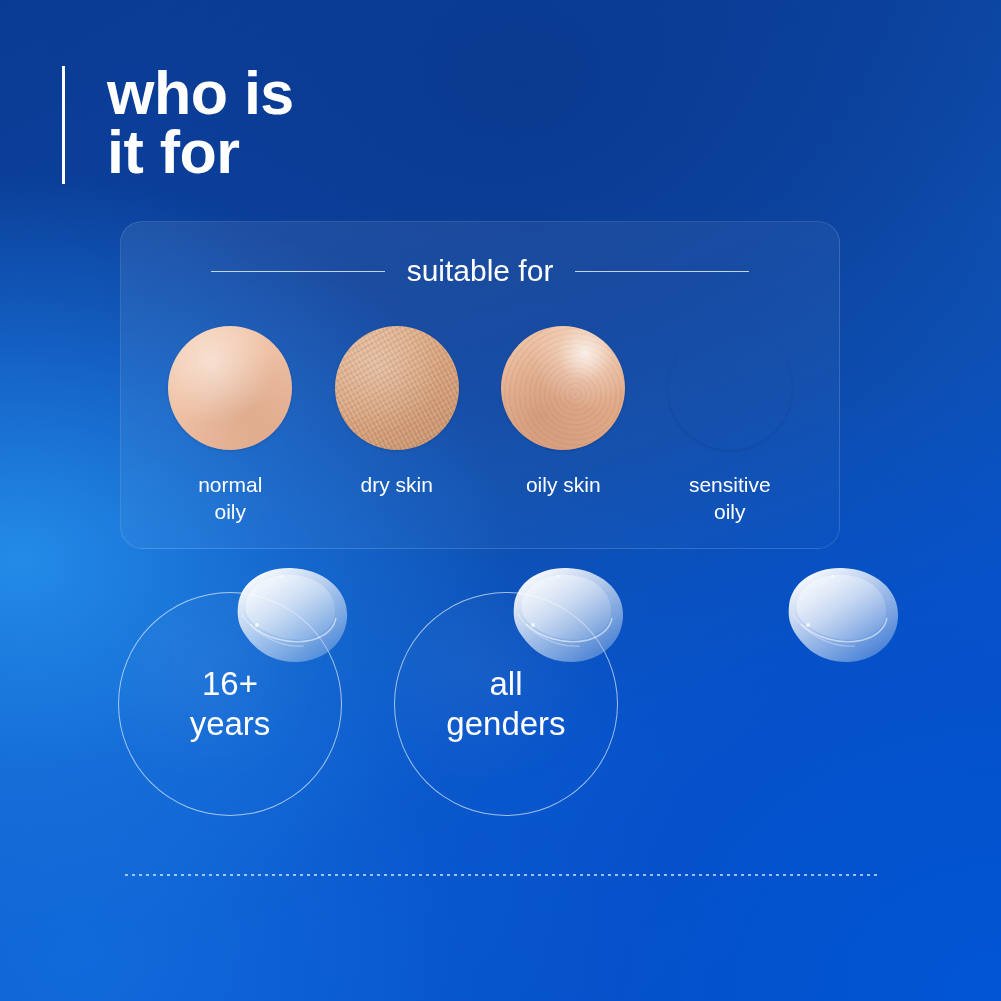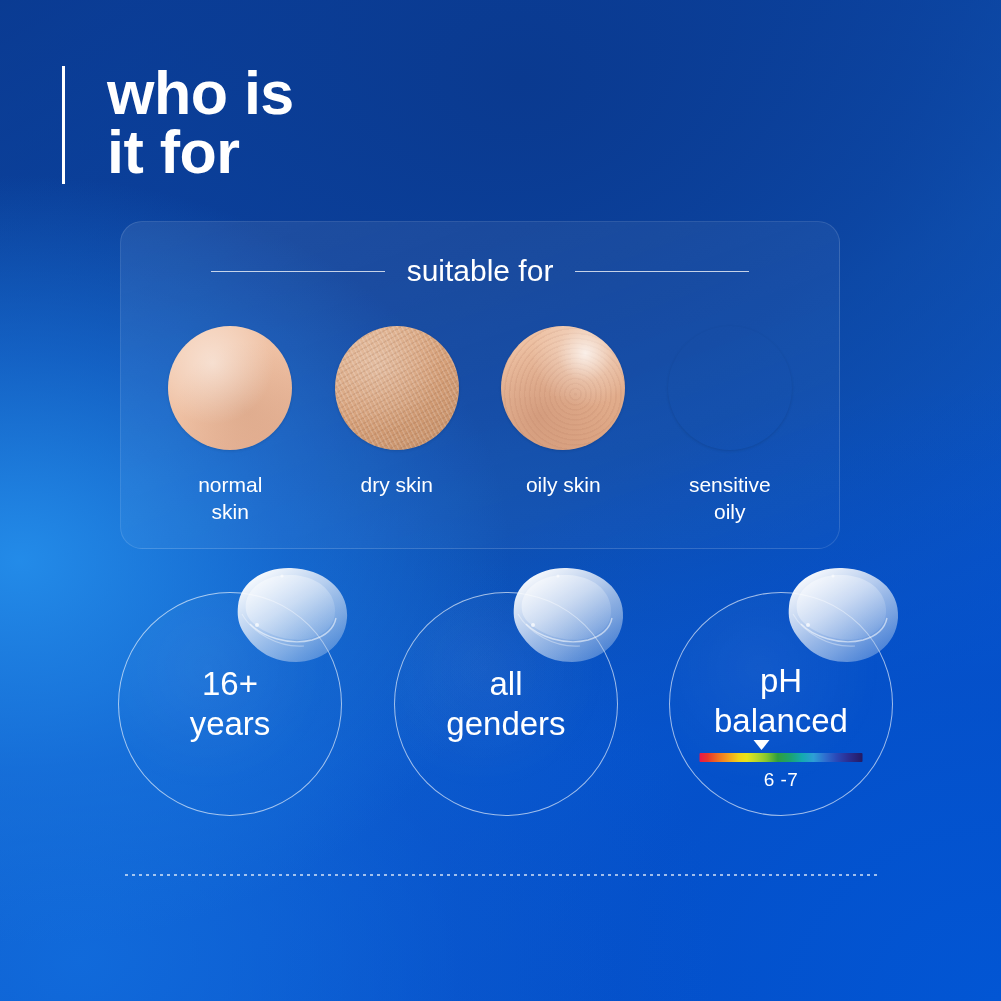--- a/index.html
+++ b/index.html
@@ -172,21 +172,21 @@
     <div class="card-heading">
       <div class="rule"></div>
       <div class="label">suitable for</div>
       <div class="rule"></div>
     </div>
 
     <div class="skin-row">
       <div class="skin-item">
         <div class="skin-dot normal"></div>
         <div class="skin-label">normal
-skin</div>
+oily</div>
       </div>
       <div class="skin-item">
         <div class="skin-dot dry"></div>
         <div class="skin-label">dry skin</div>
       </div>
       <div class="skin-item">
         <div class="skin-dot oily"></div>
         <div class="skin-label">oily skin</div>
       </div>
       <div class="skin-item">
@@ -235,29 +235,20 @@
         <path d="M22 44 C24 20 48 5 75 6 C108 7 133 28 131 56 C129 84 104 100 80 100 C55 100 40 88 30 74 C22 63 21 54 22 44 Z" fill="url(#gelA)"></path>
         <path d="M30 40 C34 22 54 12 76 13 C100 14 118 28 119 47 C120 62 110 72 96 76 C74 82 48 72 36 60 C30 54 29 47 30 40 Z" fill="url(#gelHi)" opacity="0.55"></path>
         <path d="M34 62 C46 74 72 84 96 78 C110 74 118 66 120 56" fill="none" stroke="#ffffff" stroke-opacity="0.55" stroke-width="1.4"></path>
         <path d="M26 52 C36 70 62 86 88 84" fill="none" stroke="#ffffff" stroke-opacity="0.35" stroke-width="1.2"></path>
         <circle cx="41" cy="63" r="2" fill="#ffffff" opacity="0.7"></circle>
         <circle cx="66" cy="14" r="1.6" fill="#ffffff" opacity="0.6"></circle>
       </svg>
     </div>
 
     <div class="circle-wrap c2">
-      <div class="circle ph">
-        <div class="circle-label">pH
-balanced</div>
-        <div class="ph-scale">
-          <div class="ph-marker" style="left: 38%;"></div>
-          <div class="ph-bar"></div>
-          <div class="ph-range">6 -7</div>
-        </div>
-      </div>
       <svg class="gel" viewBox="0 0 138 112">
         <path d="M22 44 C24 20 48 5 75 6 C108 7 133 28 131 56 C129 84 104 100 80 100 C55 100 40 88 30 74 C22 63 21 54 22 44 Z" fill="url(#gelA)"></path>
         <path d="M30 40 C34 22 54 12 76 13 C100 14 118 28 119 47 C120 62 110 72 96 76 C74 82 48 72 36 60 C30 54 29 47 30 40 Z" fill="url(#gelHi)" opacity="0.55"></path>
         <path d="M34 62 C46 74 72 84 96 78 C110 74 118 66 120 56" fill="none" stroke="#ffffff" stroke-opacity="0.55" stroke-width="1.4"></path>
         <path d="M26 52 C36 70 62 86 88 84" fill="none" stroke="#ffffff" stroke-opacity="0.35" stroke-width="1.2"></path>
         <circle cx="41" cy="63" r="2" fill="#ffffff" opacity="0.7"></circle>
         <circle cx="66" cy="14" r="1.6" fill="#ffffff" opacity="0.6"></circle>
       </svg>
     </div>
 

